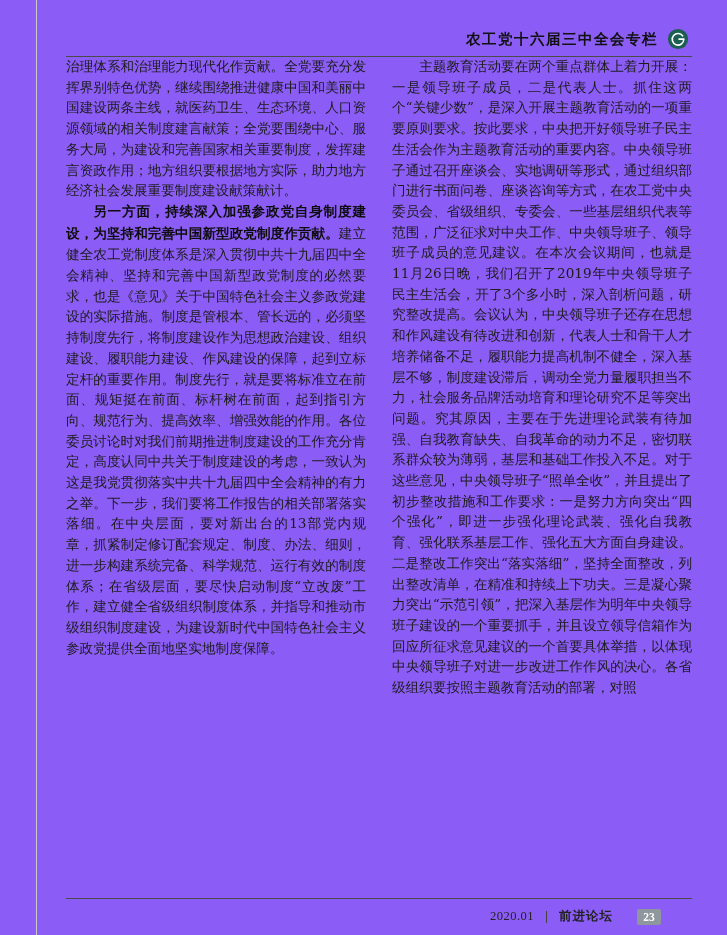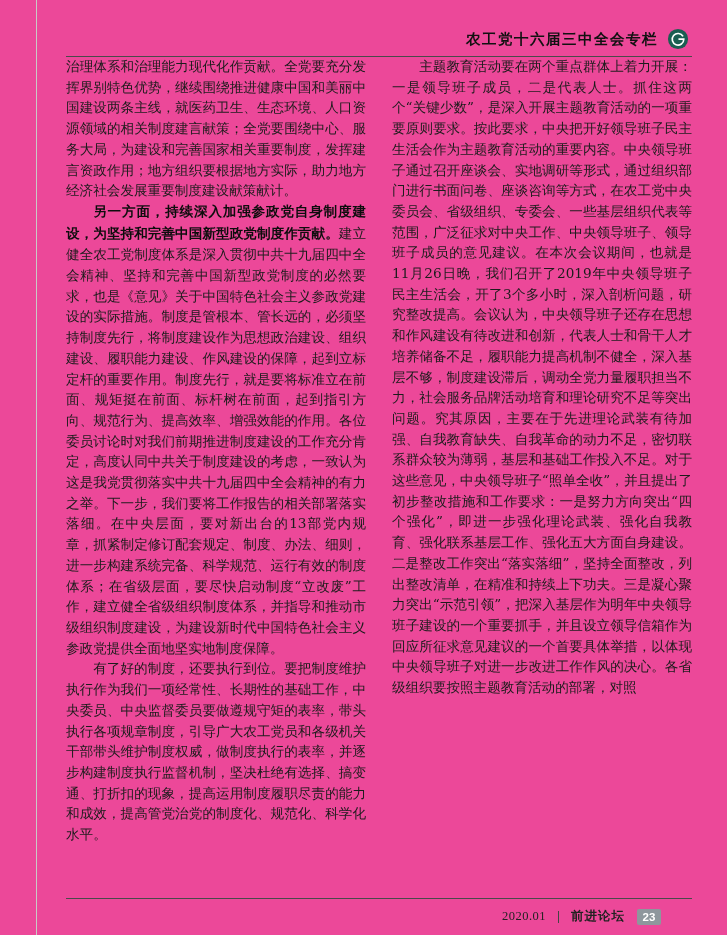--- a/index.html
+++ b/index.html
@@ -2,21 +2,21 @@
 <html><head>
 <meta charset="utf-8">
 <style>
   * { box-sizing: border-box; }
   html, body { margin: 0; padding: 0; background: #e8e8e8; }
   .page {
     position: relative;
     width: 727px;
     height: 935px;
     margin: 0 auto;
-    background: #ec4899;
+    background: #8b5cf6;
     font-family: "DejaVu Serif", "Liberation Serif", serif;
     color: #1c1c1c;
     overflow: hidden;
   }
   .spine-line {
     position: absolute;
     left: 36px; top: 0; bottom: 0;
     width: 1px;
     background: #c9c9c6;
   }
@@ -93,27 +93,27 @@
   .journal-name {
     font-family: "Liberation Sans", sans-serif;
     font-weight: 700;
     letter-spacing: 1px;
   }
   .issue-date {
     font-family: Liberation Serif, serif;
     letter-spacing: 0.5px;
   }
   .page-num-badge {
-    margin-left: 0;
+    margin-left: 12px;
     min-width: 24px;
     height: 16px;
     padding: 0 4px;
     background: #8e979d;
     color: #ffffff;
-    font-family: Liberation Sans, sans-serif;
+    font-family: Liberation Serif, serif;
     font-weight: 700;
     font-size: 11.5px;
     line-height: 16px;
     text-align: center;
     border-radius: 2px;
   }
 </style>
 </head>
 <body>
 
@@ -131,21 +131,20 @@
     </span>
   </header>
 
   <div class="header-rule"></div>
 
   <main class="columns">
 
     <section class="col">
       <p class="para no-indent">治理体系和治理能力现代化作贡献。全党要充分发挥界别特色优势，继续围绕推进健康中国和美丽中国建设两条主线，就医药卫生、生态环境、人口资源领域的相关制度建言献策；全党要围绕中心、服务大局，为建设和完善国家相关重要制度，发挥建言资政作用；地方组织要根据地方实际，助力地方经济社会发展重要制度建设献策献计。</p>
       <p class="para"><span class="bold-lead">另一方面，持续深入加强参政党自身制度建设，为坚持和完善中国新型政党制度作贡献。</span><span>建立健全农工党制度体系是深入贯彻中共十九届四中全会精神、坚持和完善中国新型政党制度的必然要求，也是《意见》关于中国特色社会主义参政党建设的实际措施。制度是管根本、管长远的，必须坚持制度先行，将制度建设作为思想政治建设、组织建设、履职能力建设、作风建设的保障，起到立标定杆的重要作用。制度先行，就是要将标准立在前面、规矩挺在前面、标杆树在前面，起到指引方向、规范行为、提高效率、增强效能的作用。各位委员讨论时对我们前期推进制度建设的工作充分肯定，高度认同中共关于制度建设的考虑，一致认为这是我党贯彻落实中共十九届四中全会精神的有力之举。下一步，我们要将工作报告的相关部署落实落细。在中央层面，要对新出台的13部党内规章，抓紧制定修订配套规定、制度、办法、细则，进一步构建系统完备、科学规范、运行有效的制度体系；在省级层面，要尽快启动制度“立改废”工作，建立健全省级组织制度体系，并指导和推动市级组织制度建设，为建设新时代中国特色社会主义参政党提供全面地坚实地制度保障。</span></p>
-      <p class="para">有了好的制度，还要执行到位。要把制度维护执行作为我们一项经常性、长期性的基础工作，中央委员、中央监督委员要做遵规守矩的表率，带头执行各项规章制度，引导广大农工党员和各级机关干部带头维护制度权威，做制度执行的表率，并逐步构建制度执行监督机制，坚决杜绝有选择、搞变通、打折扣的现象，提高运用制度履职尽责的能力和成效，提高管党治党的制度化、规范化、科学化水平。</p>
     </section>
 
     <section class="col">
       <p class="para">主题教育活动要在两个重点群体上着力开展：一是领导班子成员，二是代表人士。抓住这两个“关键少数”，是深入开展主题教育活动的一项重要原则要求。按此要求，中央把开好领导班子民主生活会作为主题教育活动的重要内容。中央领导班子通过召开座谈会、实地调研等形式，通过组织部门进行书面问卷、座谈咨询等方式，在农工党中央委员会、省级组织、专委会、一些基层组织代表等范围，广泛征求对中央工作、中央领导班子、领导班子成员的意见建议。在本次会议期间，也就是11月26日晚，我们召开了2019年中央领导班子民主生活会，开了3个多小时，深入剖析问题，研究整改提高。会议认为，中央领导班子还存在思想和作风建设有待改进和创新，代表人士和骨干人才培养储备不足，履职能力提高机制不健全，深入基层不够，制度建设滞后，调动全党力量履职担当不力，社会服务品牌活动培育和理论研究不足等突出问题。究其原因，主要在于先进理论武装有待加强、自我教育缺失、自我革命的动力不足，密切联系群众较为薄弱，基层和基础工作投入不足。对于这些意见，中央领导班子“照单全收”，并且提出了初步整改措施和工作要求：一是努力方向突出“四个强化”，即进一步强化理论武装、强化自我教育、强化联系基层工作、强化五大方面自身建设。二是整改工作突出“落实落细”，坚持全面整改，列出整改清单，在精准和持续上下功夫。三是凝心聚力突出“示范引领”，把深入基层作为明年中央领导班子建设的一个重要抓手，并且设立领导信箱作为回应所征求意见建议的一个首要具体举措，以体现中央领导班子对进一步改进工作作风的决心。各省级组织要按照主题教育活动的部署，对照</p>
     </section>
 
   </main>
 
   <div class="footer-rule"></div>
 

